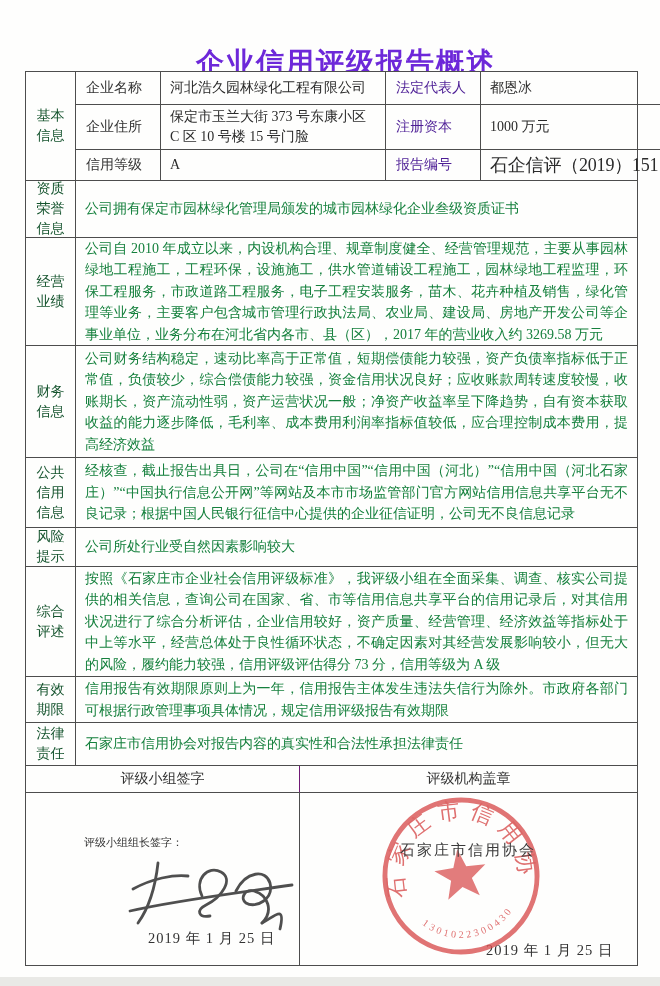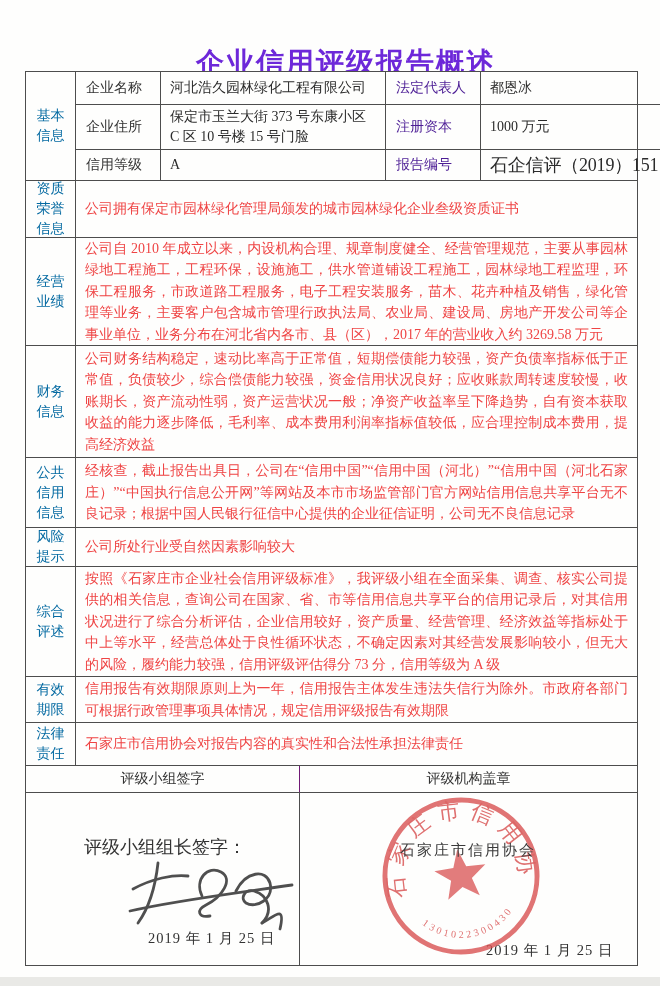--- a/index.html
+++ b/index.html
@@ -24,21 +24,21 @@
     background:#fefefd;
     font-size:14px;
   }
   .row{display:flex;box-sizing:border-box;border-bottom:1px solid #4d4d4d;}
   .row:last-child{border-bottom:none;}
   .cell{box-sizing:border-box;}
   .sec{
     width:50px;flex:0 0 50px;border-right:1px solid #4d4d4d;
     display:flex;align-items:center;justify-content:center;
     text-align:center;line-height:20px;padding:0 10px;
-    color:#0369a1;
+    color:#14532d;
   }
   .basic-right{flex:1;display:flex;flex-direction:column;}
   .brow{display:flex;flex:1;border-bottom:1px solid #4d4d4d;box-sizing:border-box;}
   .brow:last-child{border-bottom:none;text-align:center;}
   .flabel{
     flex:0 0 85px;width:85px;border-right:1px solid #4d4d4d;
     display:flex;align-items:center;padding:0 6px 0 10px;color:#333;
   }
   .fvalue{
     flex:0 0 225px;width:225px;border-right:1px solid #4d4d4d;
@@ -50,35 +50,35 @@
     display:flex;align-items:center;padding:0 6px 0 10px;color:#4c1d95;
   }
   .fvalue2{
     flex:1;display:flex;align-items:center;padding:0 4px 0 9px;
     white-space:nowrap;overflow:hidden;
   }
   .fv-small{font-size:18px;letter-spacing:-0.2px;}
   .content{
     flex:1;display:flex;align-items:center;
     padding:2px 9px;line-height:21.5px;
-    text-align:justify;color:#ef4444;
+    text-align:justify;color:#15803d;
   }
   .content > span{width:100%;display:inline-block;}
   .fh{
     display:flex;align-items:center;justify-content:center;
     color:#333;
   }
   .fh-left{width:274px;flex:0 0 274px;border-right:1px solid #701a75;}
   .fh-right{flex:1;}
   .sign-left{
     width:274px;flex:0 0 274px;border-right:1px solid #4d4d4d;
     position:relative;
   }
   .sign-right{flex:1;position:relative;}
-  .leader-label{position:absolute;left:58px;top:42px;font-size:18px;color:#333;}
+  .leader-label{position:absolute;left:58px;top:42px;font-size:11px;color:#333;}
   .hand-sign{position:absolute;left:98px;top:56px;}
   .date{position:absolute;font-size:14.5px;color:#333;letter-spacing:1px;white-space:nowrap;}
   .date-left{left:122px;top:136px;}
   .date-right{left:186px;top:148px;}
   .printed-org{
     position:absolute;left:78px;top:48px;width:180px;
     text-align:center;font-size:15px;color:#3a3a3a;
     letter-spacing:2px;z-index:3;
   }
   .seal{position:absolute;left:76px;top:-2px;z-index:2;transform:rotate(-8deg);opacity:0.88;}

